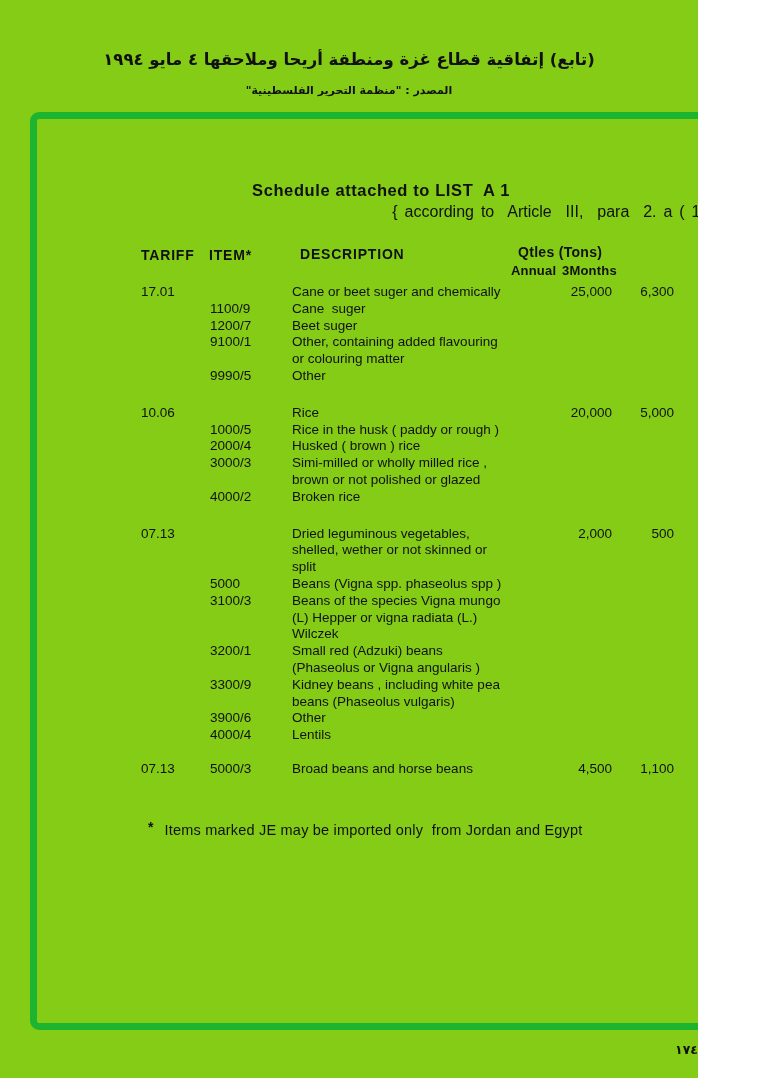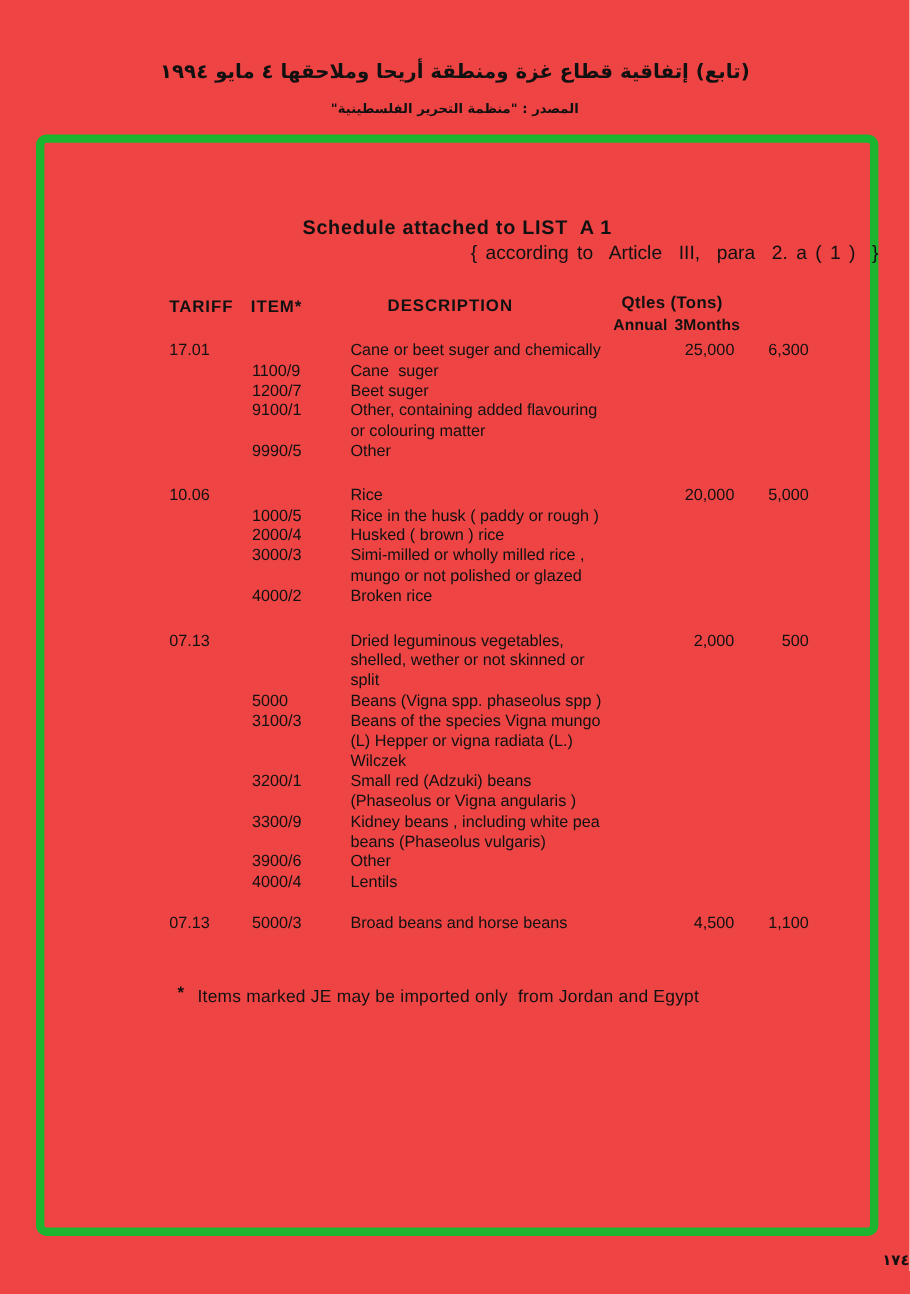--- a/index.html
+++ b/index.html
@@ -1,21 +1,21 @@
 <!DOCTYPE html>
 <html><head>
 <meta charset="utf-8">
 <style>
   * { margin: 0; padding: 0; box-sizing: border-box; }
   html, body { background: #ffffff; }
   .page {
     position: relative;
-    width: 758px;
+    width: 698px;
     height: 1078px;
-    background: #ef4444;
+    background: #84cc16;
     font-family: "Liberation Sans", sans-serif;
     color: #111111;
     overflow: hidden;
   }
   .arabic { font-family: "DejaVu Sans", sans-serif; direction: rtl; }
   .arabic-title {
     position: absolute; top: 50px; left: 0; width: 100%;
     text-align: center; font-size: 16.5px; font-weight: 700;
   }
   .arabic-source {
@@ -35,21 +35,21 @@
     letter-spacing: 0.6px; white-space: pre;
   }
   .doc-subtitle {
     position: absolute; top: 203px; left: 30px; width: 702px;
     text-align: right; font-size: 16px; font-weight: 400;
     word-spacing: 2.5px; white-space: pre;
   }
   .col-head { position: absolute; font-weight: 700; font-size: 14px; letter-spacing: 0.8px; white-space: pre; }
   .col-tariff   { left: 141px; top: 247px; }
   .col-item     { left: 209px; top: 247px; }
-  .col-desc     { left: 323px; top: 246px; }
+  .col-desc     { left: 300px; top: 246px; }
   .col-qtles    { left: 518px; top: 244px; letter-spacing: 0.3px; }
   .col-sub { position: absolute; top: 263px; font-weight: 700; font-size: 13px; letter-spacing: 0.2px; }
   .col-annual  { left: 511px; }
   .col-months  { left: 562px; }
 
   .tariff-table {
     position: absolute; left: 141px; top: 284px;
     font-size: 13.5px; line-height: 16.8px;
   }
   .section { }
@@ -174,21 +174,21 @@
         <div class="row">
           <div class="cell tariff-cell"></div>
           <div class="cell item-code-cell">3000/3</div>
           <div class="cell description-cell">Simi-milled or wholly milled rice ,</div>
           <div class="cell annual-qty-cell"></div>
           <div class="cell three-months-qty-cell"></div>
         </div>
         <div class="row">
           <div class="cell tariff-cell"></div>
           <div class="cell item-code-cell"></div>
-          <div class="cell description-cell">mungo or not polished or glazed</div>
+          <div class="cell description-cell">brown or not polished or glazed</div>
           <div class="cell annual-qty-cell"></div>
           <div class="cell three-months-qty-cell"></div>
         </div>
         <div class="row">
           <div class="cell tariff-cell"></div>
           <div class="cell item-code-cell">4000/2</div>
           <div class="cell description-cell">Broken rice</div>
           <div class="cell annual-qty-cell"></div>
           <div class="cell three-months-qty-cell"></div>
         </div>

